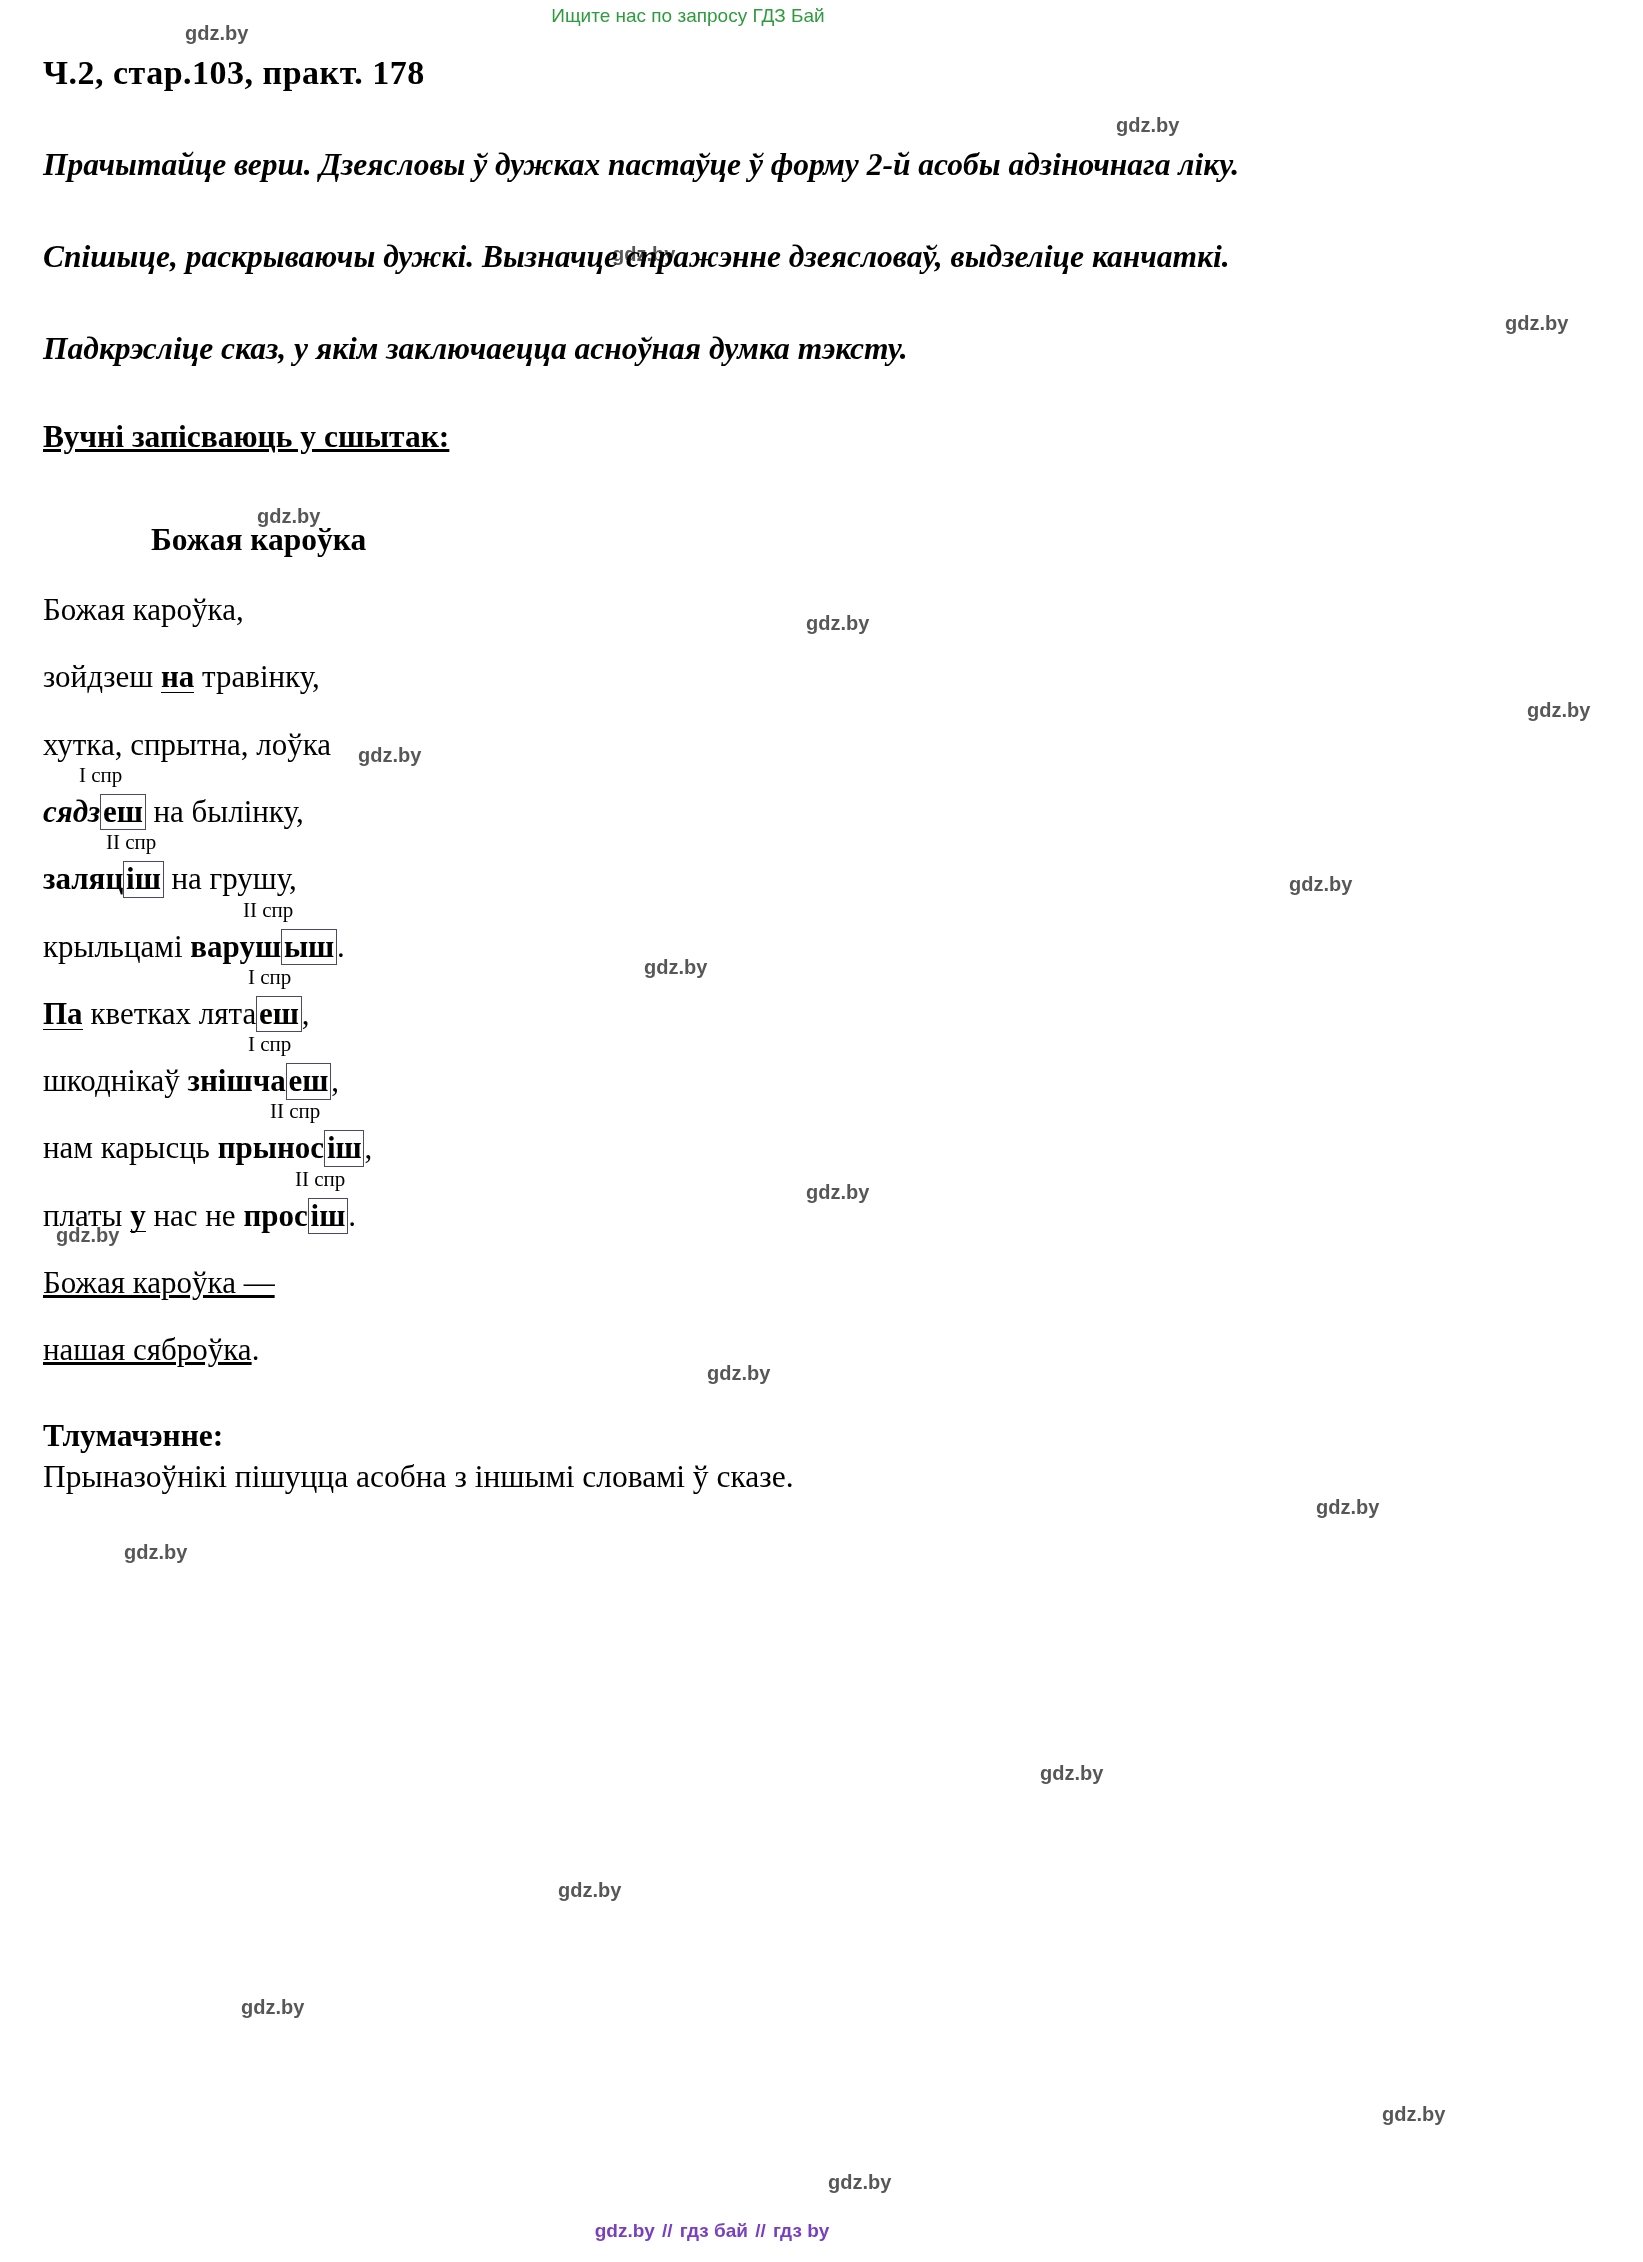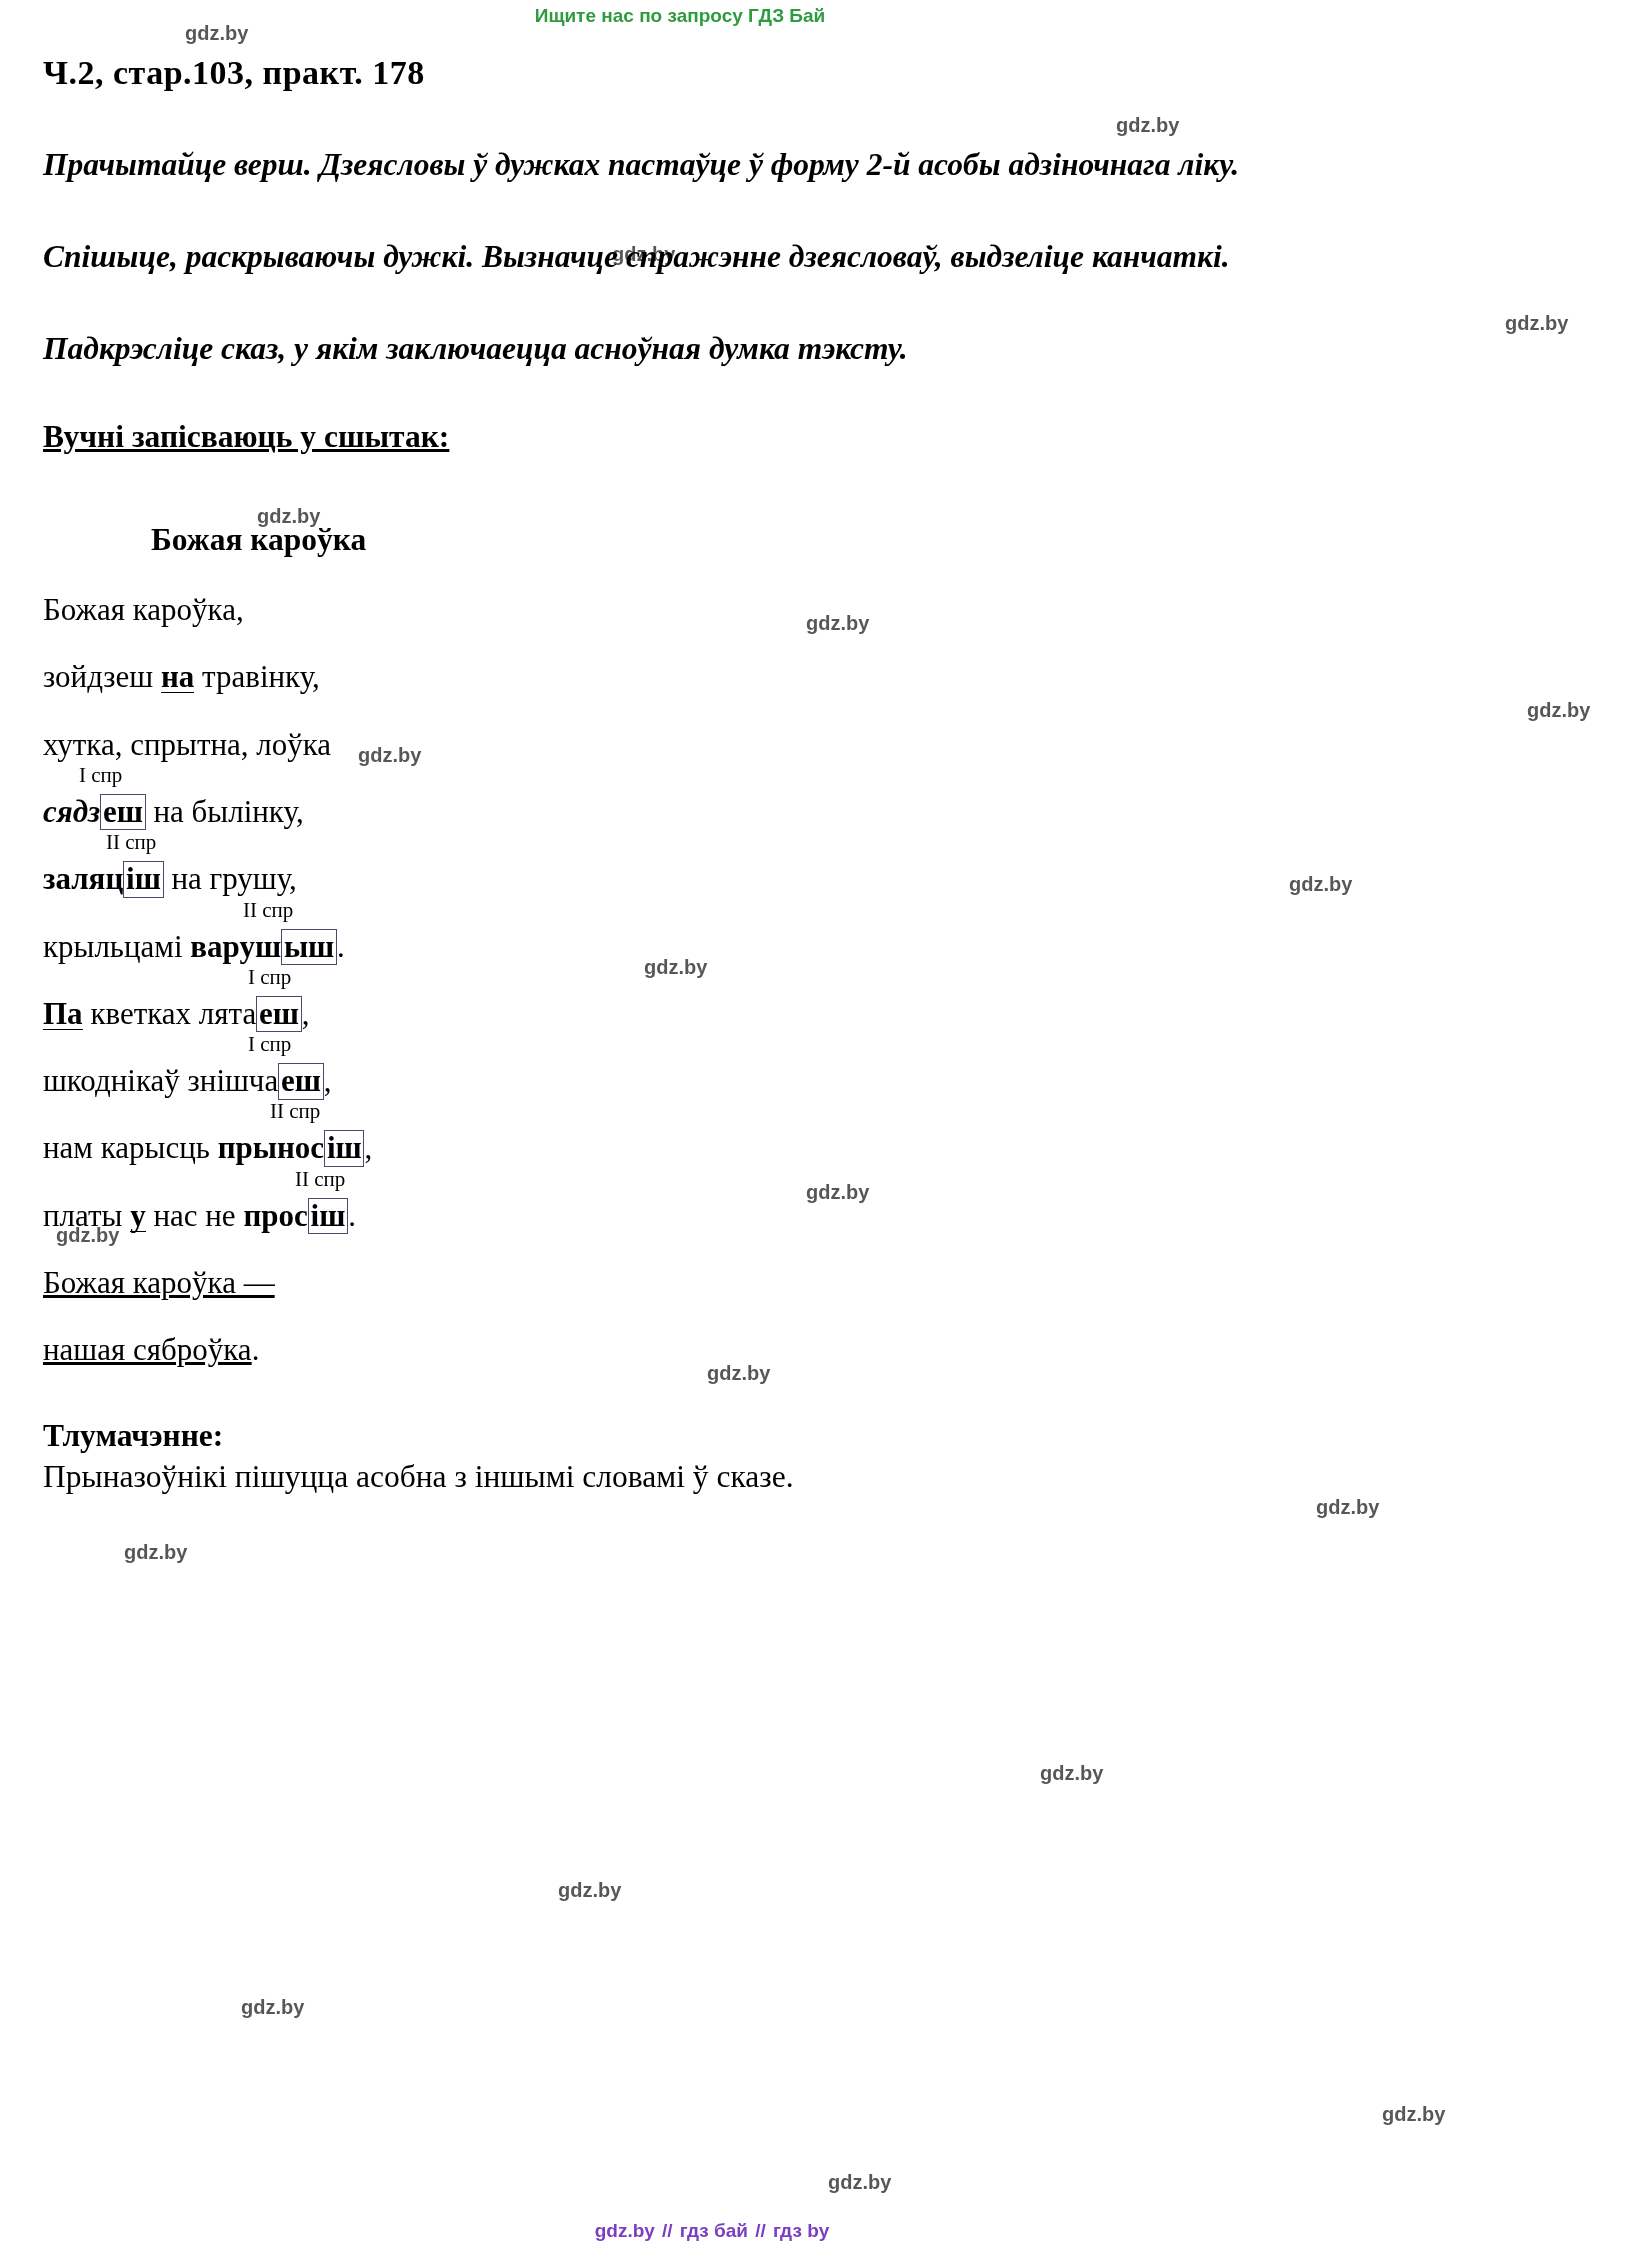--- a/index.html
+++ b/index.html
@@ -19,25 +19,25 @@
     position: relative;
     width: 1644px;
     height: 2263px;
     padding: 0;
     box-sizing: border-box;
   }
   
   .top-banner {
     position: absolute;
     top: 5.4px;
-    left: 8px;
+    left: 16px;
     width: 1344px;
     text-align: center;
     font-family: "Liberation Sans", sans-serif;
-    font-weight: bold;
+    font-weight: normal;
     font-size: 19px;
     color: #2e9b3e;
   }
   
   .wm {
     position: absolute;
     font-family: "Liberation Sans", sans-serif;
     font-weight: bold;
     font-size: 20px;
     color: #3a3a3a;
@@ -200,21 +200,21 @@
         <div class="line">
           <span class="mark" style="padding-left: 200px;">II спр</span>
           <div><span>крыльцамі </span><span style="font-weight: bold;">варуш</span><span class="box" style="font-weight: bold;">ыш</span><span>.</span></div>
         </div>
         <div class="line">
           <span class="mark" style="padding-left: 205px;">I спр</span>
           <div><span class="ul-thick" style="font-weight: bold;">Па</span><span> кветках </span><span style="font-weight: normal;">лята</span><span class="box" style="font-weight: bold;">еш</span><span>,</span></div>
         </div>
         <div class="line">
           <span class="mark" style="padding-left: 205px;">I спр</span>
-          <div><span>шкоднікаў </span><span style="font-weight: normal;">знішча</span><span class="box" style="font-weight: bold;">еш</span><span>,</span></div>
+          <div><span>шкоднікаў </span><span style="font-weight: bold;">знішча</span><span class="box" style="font-weight: bold;">еш</span><span>,</span></div>
         </div>
         <div class="line">
           <span class="mark" style="padding-left: 227px;">II спр</span>
           <div><span>нам карысць </span><span style="font-weight: bold; margin-top: 36px;">прынос</span><span class="box" style="font-weight: bold;">іш</span><span>,</span></div>
         </div>
         <div class="line">
           <span class="mark" style="padding-left: 252px;">II спр</span>
           <div><span>платы </span><span class="ul-thick" style="font-weight: bold;">у</span><span> нас не </span><span style="font-weight: bold;">прос</span><span class="box" style="font-weight: bold;">іш</span><span>.</span></div>
         </div>
         <div class="line">

